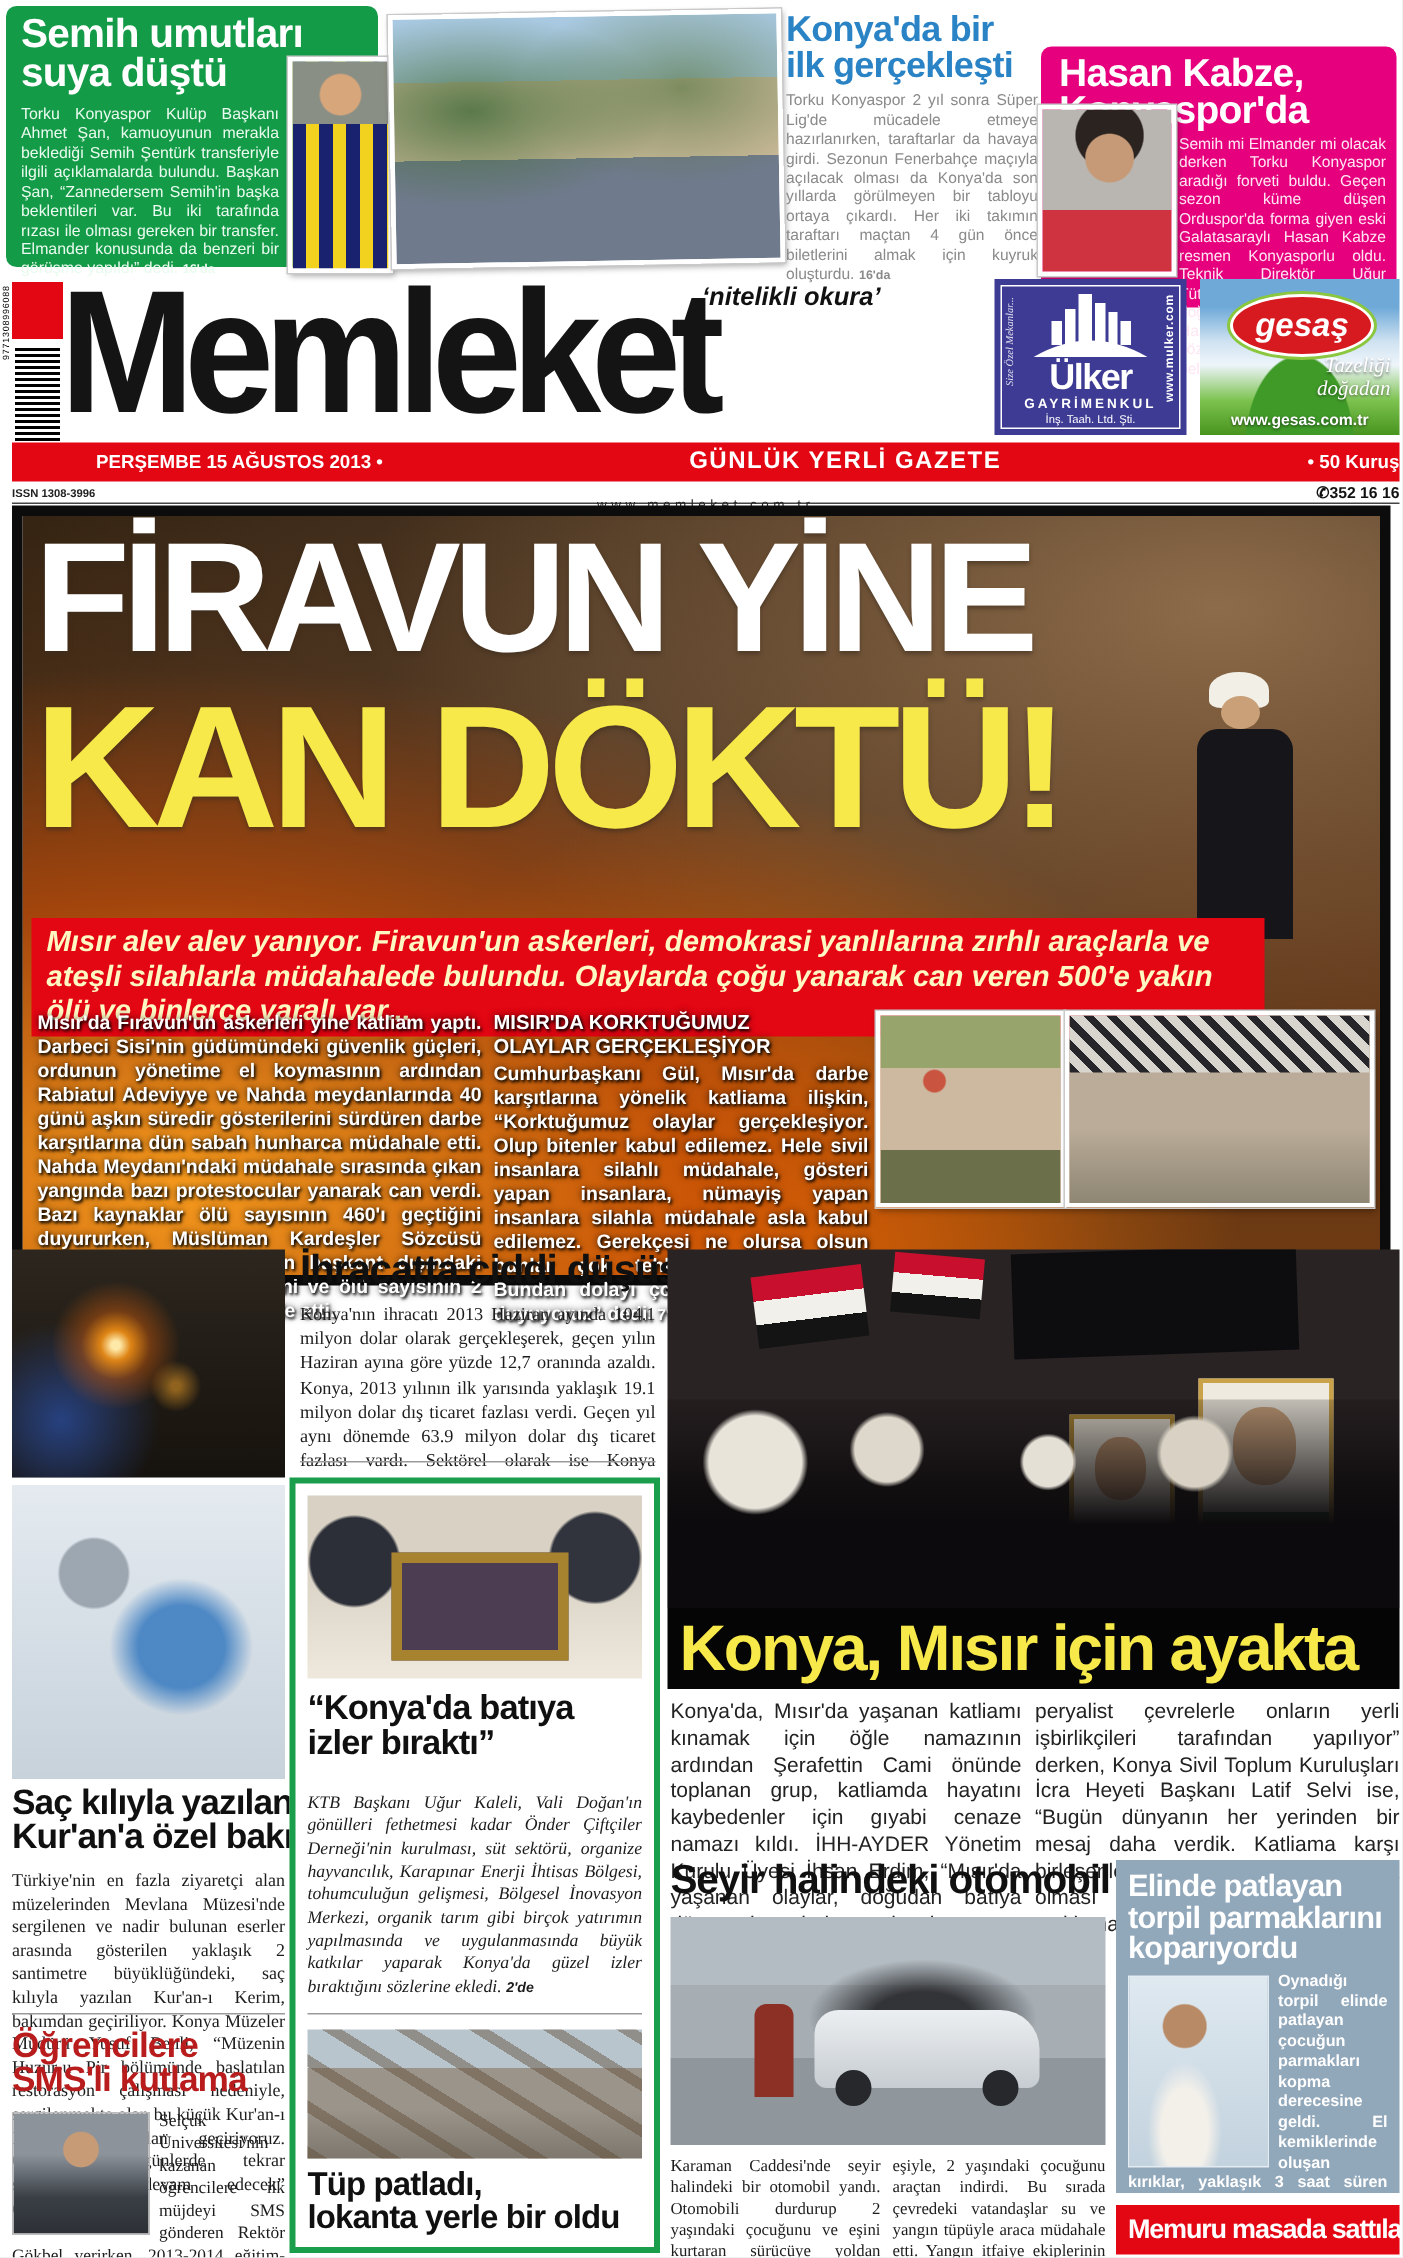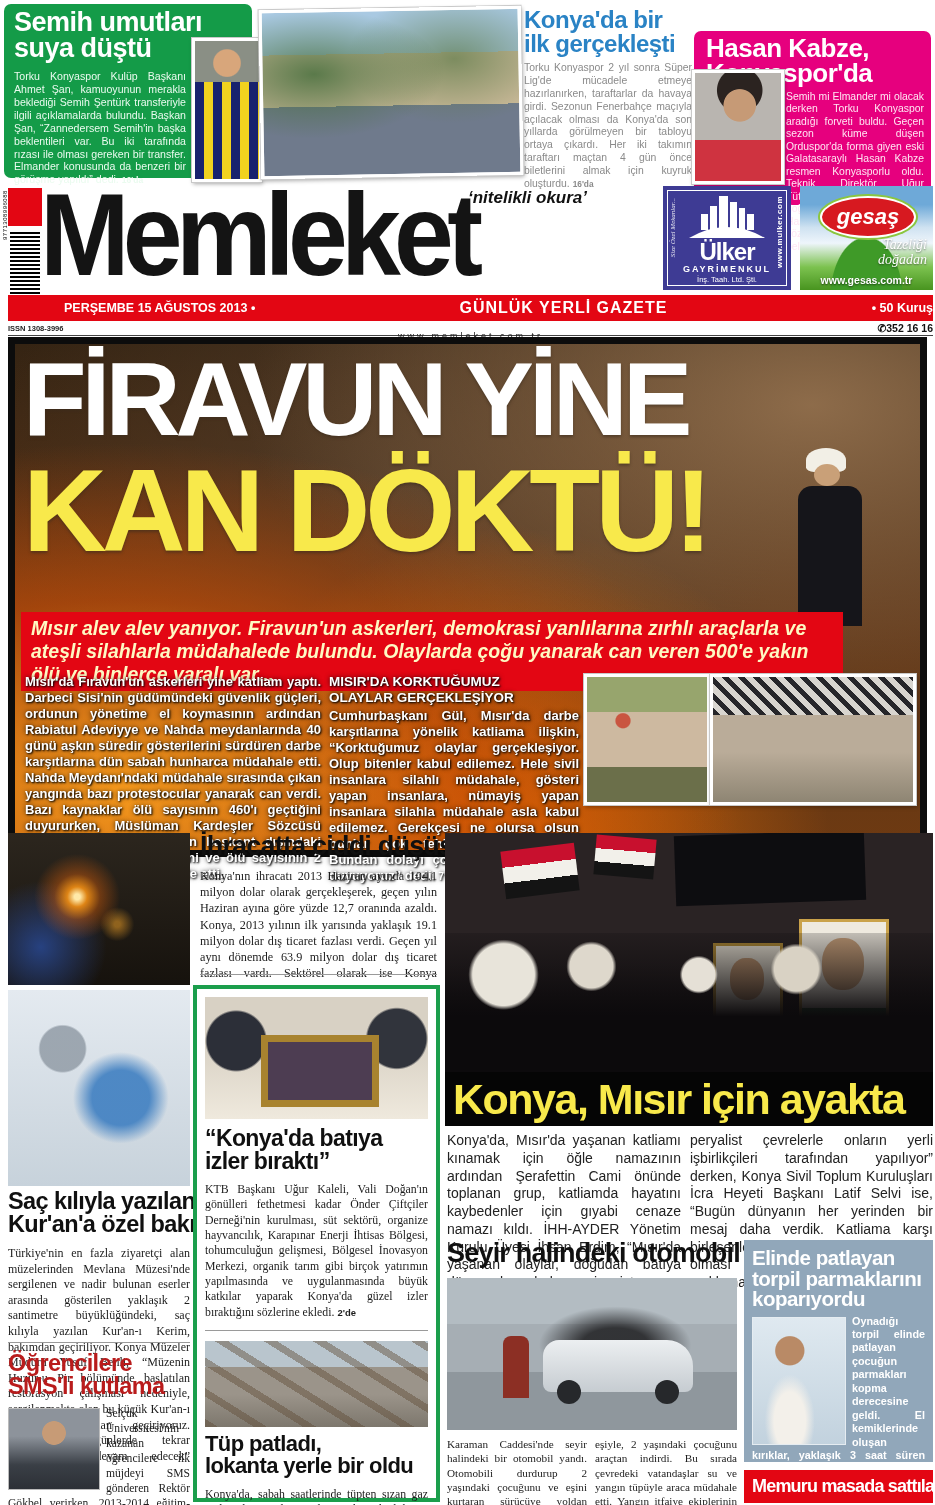--- a/index.html
+++ b/index.html
@@ -146,21 +146,21 @@
       linear-gradient(180deg,#8d939b 0 34%,#3a3f46 70%,#2c3036);}
 
   
   .greenbox{left:193px;top:985px;width:247px;height:517px;box-sizing:border-box;border:4px solid #1b9e4c;background:#fff;padding:8px;}
   .gb-photo1{width:100%;height:122px;background:
       radial-gradient(circle at 14% 36%,#2c2f38 14%,rgba(0,0,0,0) 15%),
       radial-gradient(circle at 86% 34%,#31343c 14%,rgba(0,0,0,0) 15%),
       linear-gradient(180deg,#d8d1c4 0 38%,#efe9dd);position:relative;}
   .gb-frame{position:absolute;left:56px;top:38px;width:118px;height:72px;border:7px solid #a8832f;background:#4d3d52;box-sizing:border-box;}
   .gb-title{font-size:23px;font-weight:bold;color:#101010;line-height:.98;letter-spacing:-.6px;margin-top:8px;}
-  .gb-body{font-size:11.8px;line-height:1.3;margin-top:10px;}
+  .gb-body{font-size:11.8px;line-height:1.3;margin-top:22px;font-style:italic;}
   .gb-rule{border-top:1px solid #9a9a9a;margin:10px 0;}
   .gb-photo2{width:100%;height:86px;background:
       repeating-linear-gradient(32deg,rgba(96,76,54,.45) 0 7px,rgba(0,0,0,0) 7px 26px),
       linear-gradient(180deg,#b9c5cd 0 30%,#9b948a 30% 62%,#7d776d);}
   .tup-title{font-size:22px;font-weight:bold;color:#101010;line-height:1;letter-spacing:-.6px;margin-top:6px;}
 
   
   .oto-title{left:447px;top:1238px;font-size:27px;font-weight:bold;color:#101010;letter-spacing:-.8px;}
   .photo-car{left:447px;top:1278px;width:290px;height:152px;background:
       radial-gradient(ellipse at 58% 44%,rgba(30,30,32,.85) 0 14%,rgba(0,0,0,0) 32%),

